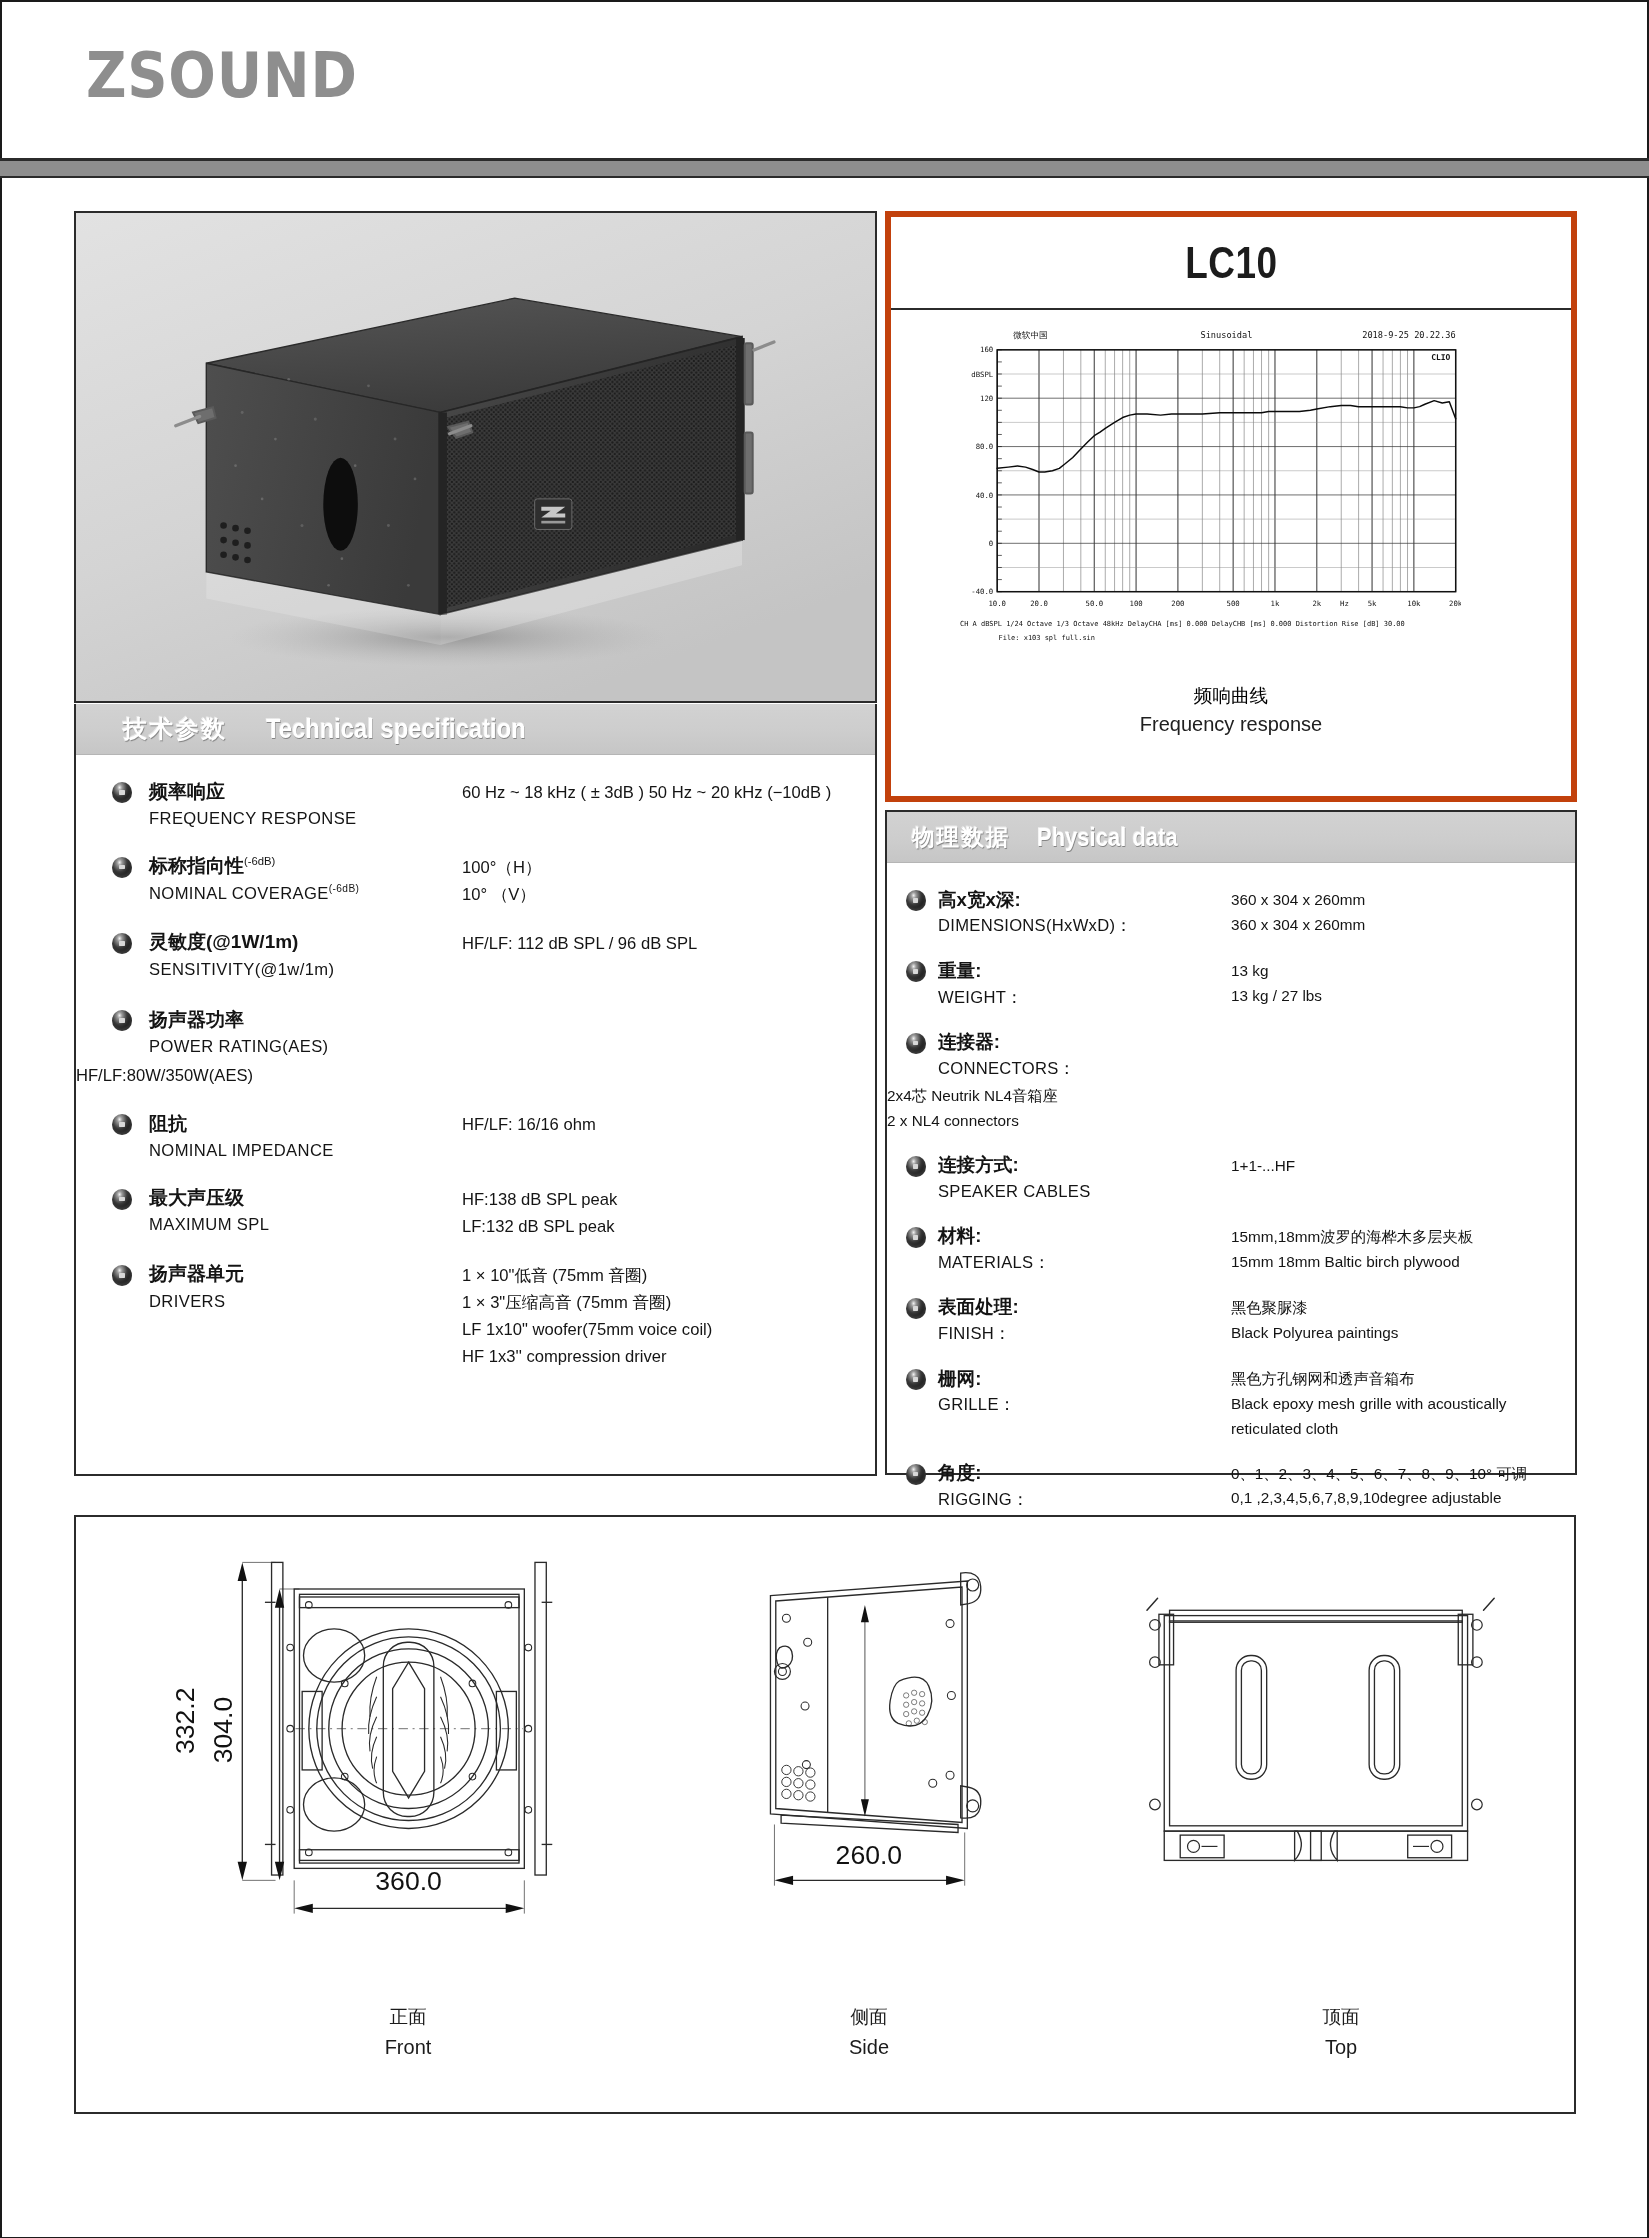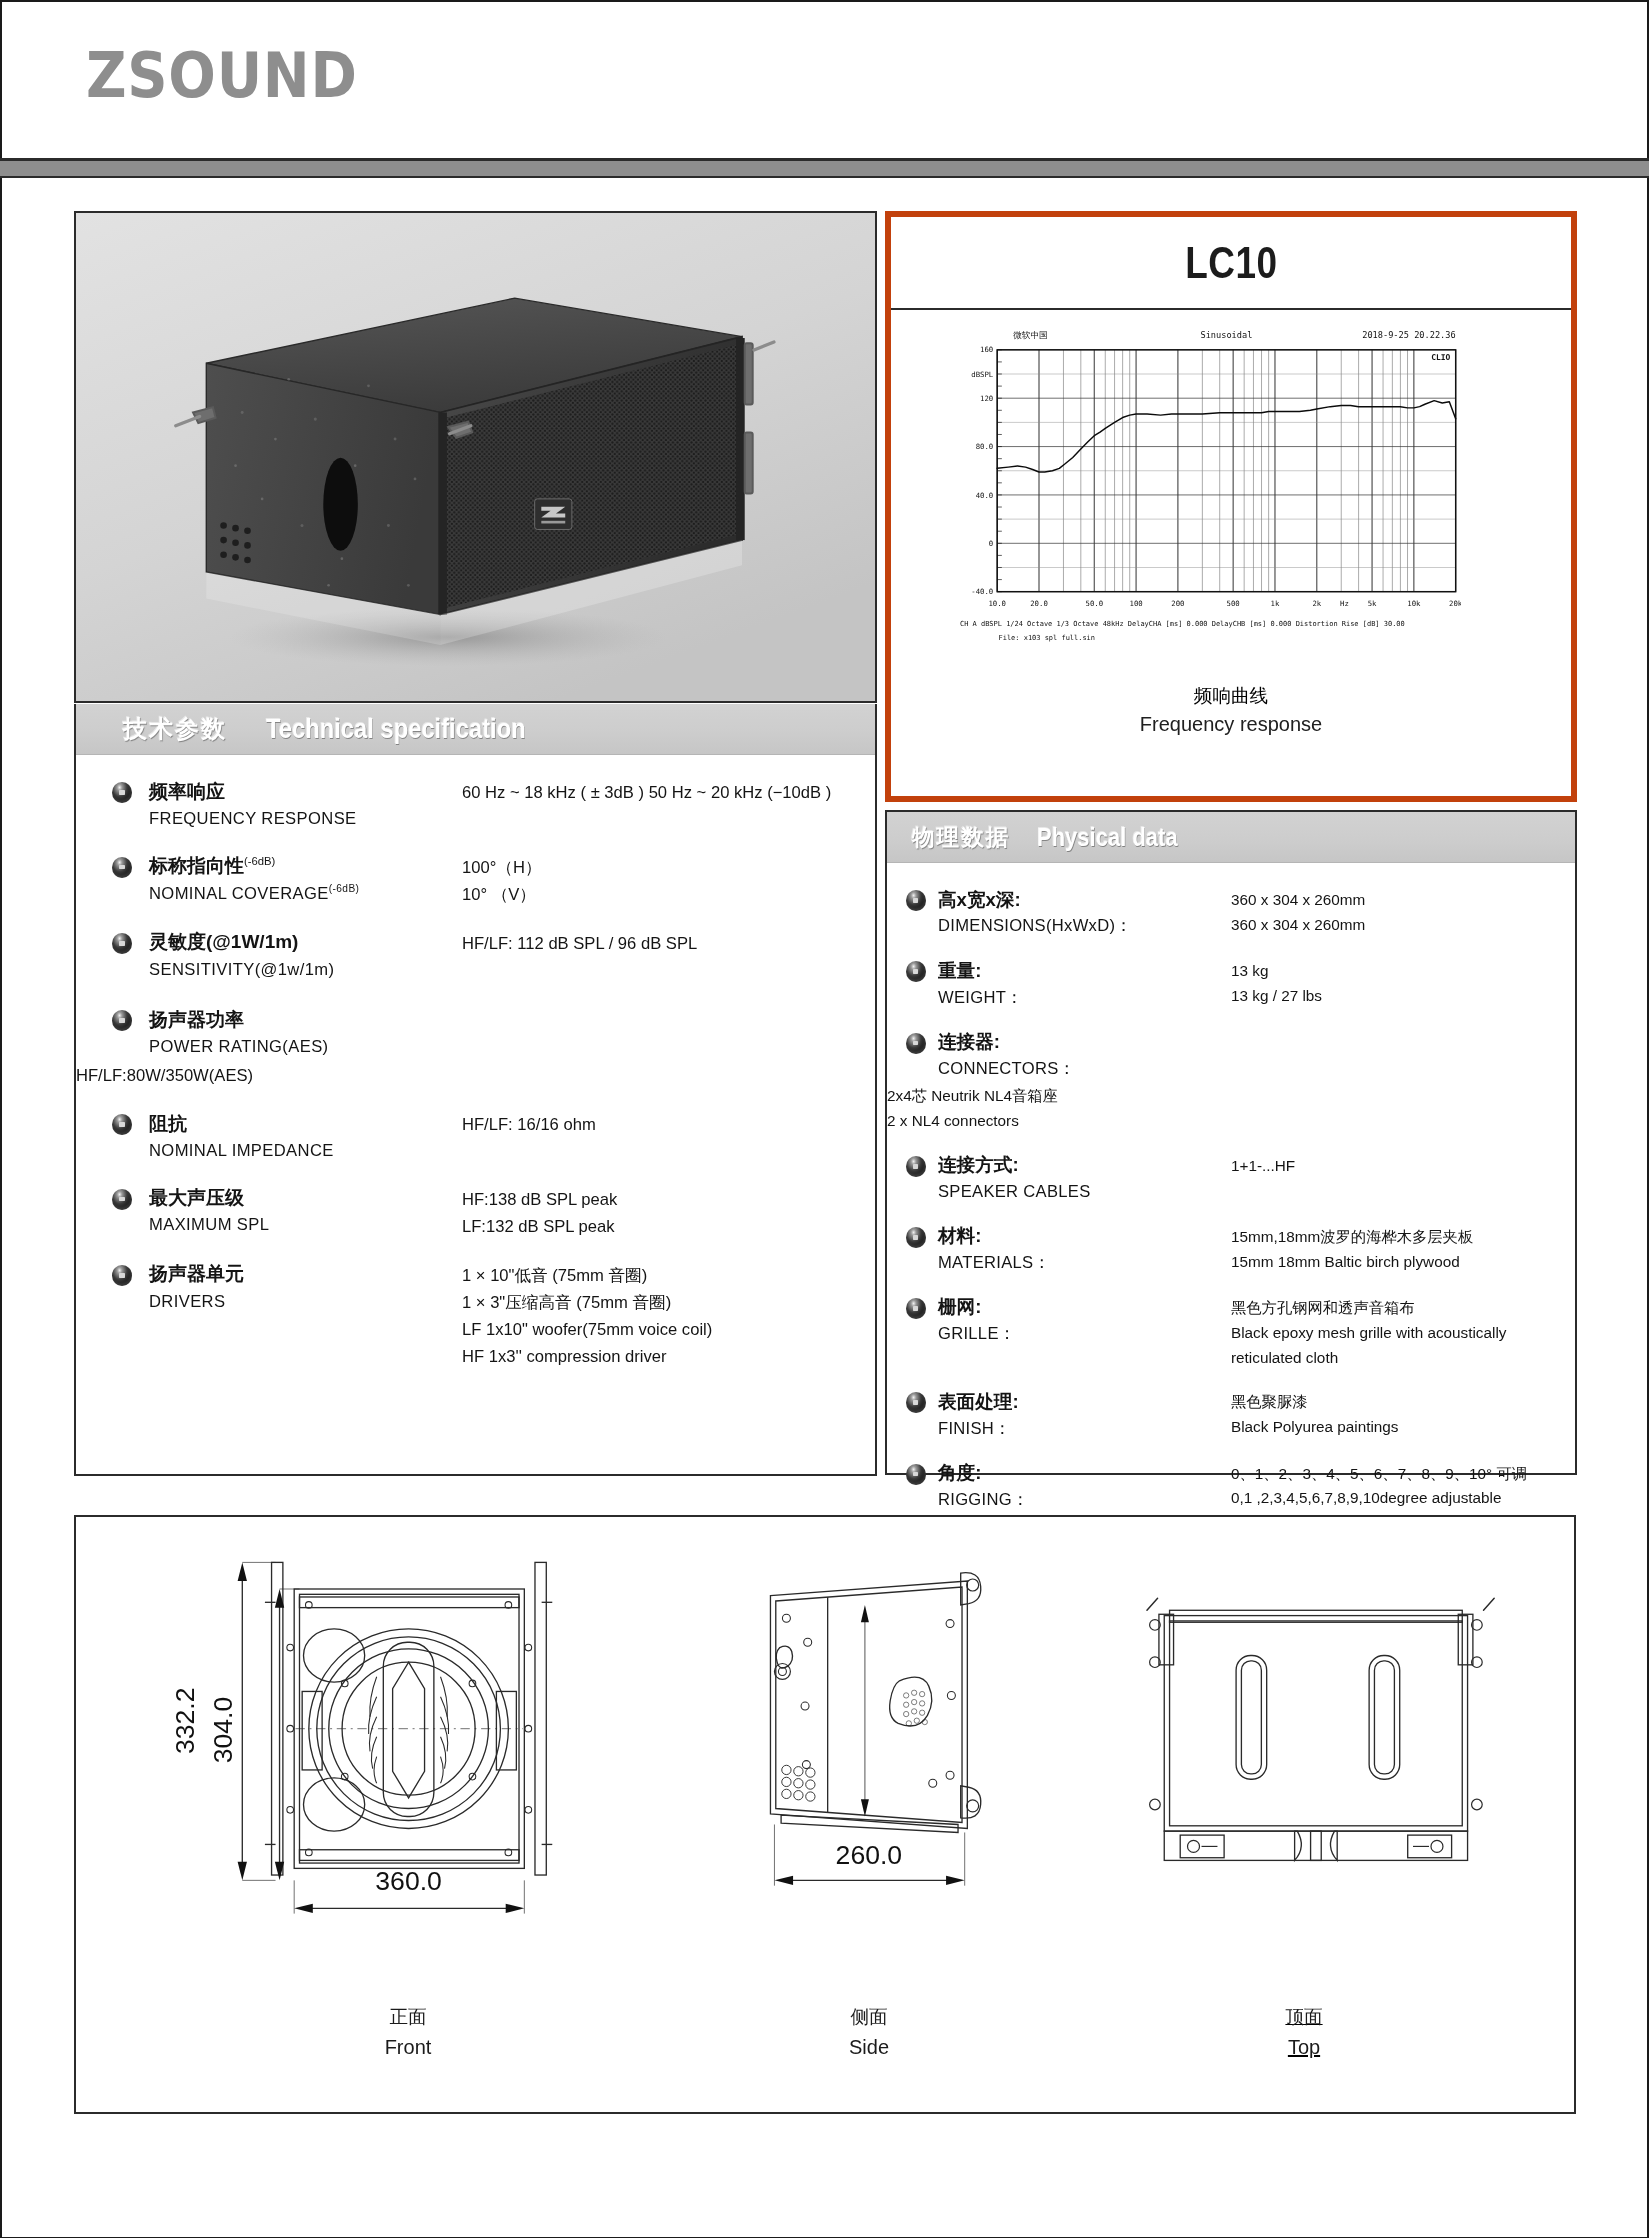--- a/index.html
+++ b/index.html
@@ -488,38 +488,38 @@
           <span class="en">MATERIALS：</span>
         </div>
         <div class="value">
           <div>15mm,18mm波罗的海桦木多层夹板</div>
           <div>15mm 18mm Baltic birch plywood</div>
         </div>
       </div>
       <div class="row right" style="margin-bottom: 17.3px;">
         <div class="bullet"></div>
         <div class="label">
+          <span class="cn">表面处理:</span>
+          <span class="en">FINISH：</span>
+        </div>
+        <div class="value">
+          <div>黑色聚脲漆</div>
+          <div>Black Polyurea paintings</div>
+        </div>
+      </div>
+      <div class="row right" style="margin-bottom: 17.3px;">
+        <div class="bullet"></div>
+        <div class="label">
           <span class="cn">栅网:</span>
           <span class="en">GRILLE：</span>
         </div>
         <div class="value">
           <div>黑色方孔钢网和透声音箱布</div>
           <div>Black epoxy mesh grille with acoustically</div>
           <div>reticulated cloth</div>
-        </div>
-      </div>
-      <div class="row right" style="margin-bottom: 17.3px;">
-        <div class="bullet"></div>
-        <div class="label">
-          <span class="cn">表面处理:</span>
-          <span class="en">FINISH：</span>
-        </div>
-        <div class="value">
-          <div>黑色聚脲漆</div>
-          <div>Black Polyurea paintings</div>
         </div>
       </div>
       <div class="row right" style="margin-bottom: 0px;">
         <div class="bullet"></div>
         <div class="label">
           <span class="cn">角度:</span>
           <span class="en">RIGGING：</span>
         </div>
         <div class="value">
           <div>0、1、2、3、4、5、6、7、8、9、10° 可调</div>
@@ -746,19 +746,19 @@
 
   <div class="view-labels">
     <div class="vlabel" style="left:259px; width:146px;">
       <span class="cn">正面</span>
       <span class="en">Front</span>
     </div>
     <div class="vlabel" style="left:720px; width:146px;">
       <span class="cn">侧面</span>
       <span class="en">Side</span>
     </div>
-    <div class="vlabel" style="left:1155px; width:146px;text-decoration:underline;">
+    <div class="vlabel" style="left:1192px; width:146px;">
       <span class="cn">顶面</span>
       <span class="en">Top</span>
     </div>
   </div>
 </div>
 
 
 </body></html>

